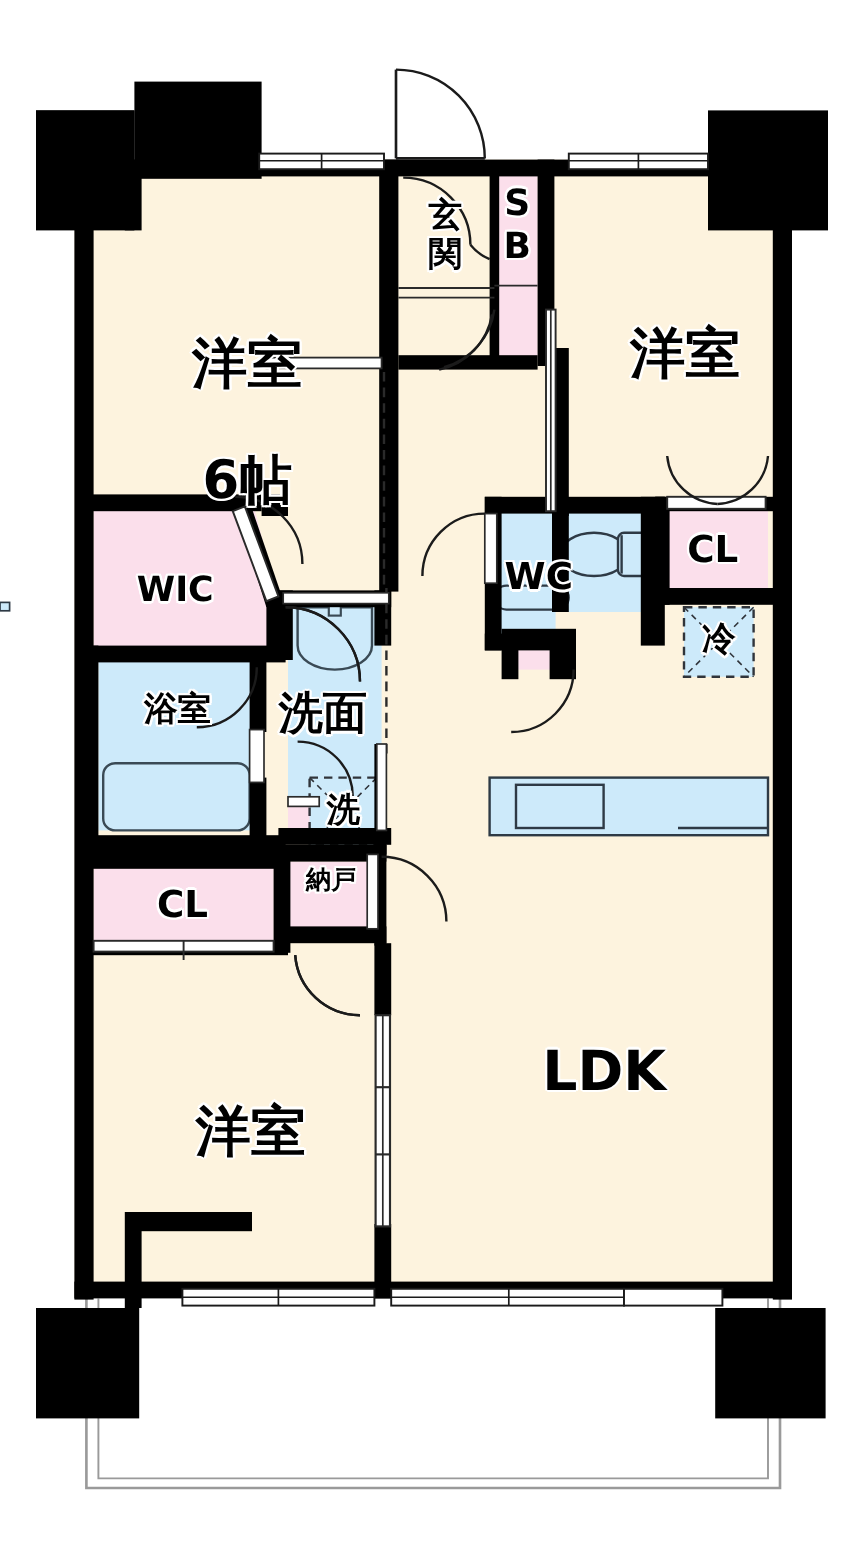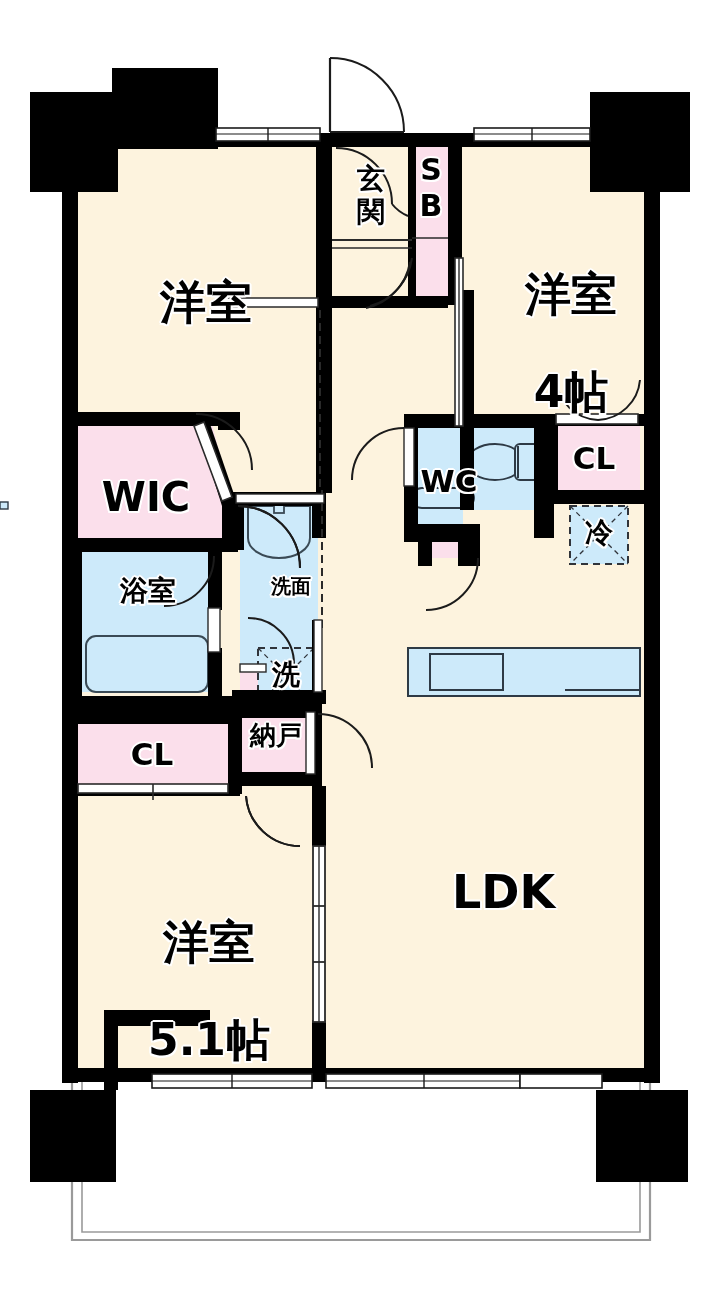--- a/index.html
+++ b/index.html
@@ -252,52 +252,51 @@
     <path d="M246,796 A54,54 0 0 0 300,846"></path>
     <path d="M246,796 A54,54 0 0 0 300,846"></path>
 
     <path d="M214,556 A50,50 0 0 1 164,606" transform="translate(0,0)"></path>
   </g>
 
 </svg>
 
 <div class="lbl" style="left:0;top:230px;width:380px;font-size:46px;">
   <span>洋室</span><br>
+  <span style="font-size:44px">6帖</span>
 </div>
 
 <div class="lbl" style="left:455px;top:222px;width:200px;font-size:46px;">
   <span>洋室</span><br>
-  <span style="font-size:44px">4帖</span>
 </div>
 
 <div class="lbl" style="left:78px;top:870px;width:230px;font-size:46px;">
   <span>洋室</span><br>
-  <span style="font-size:44px">5.1帖</span>
 </div>
 
 <div class="lbl" style="left:350px;top:820px;width:275px;font-size:46px;">
   <span>LDK</span><br>
 </div>
 
 <div class="lbl" style="left:345px;top:162px;width:52px;font-size:28px;line-height:1.18;">玄<br>関</div>
 
 <div class="lbl" style="left:410px;top:152px;width:42px;font-size:30px;line-height:1.2;">S<br>B</div>
 
-<div class="lbl" style="left:86px;top:476px;width:120px;font-size:40px;">WIC</div>
+<div class="lbl" style="left:86px;top:476px;width:120px;font-size:29px;">WIC</div>
 
 <div class="lbl" style="left:90px;top:576px;width:116px;font-size:28px;">浴室</div>
 
-<div class="lbl" style="left:256px;top:576px;width:70px;font-size:20px;">洗面</div>
+<div class="lbl" style="left:232px;top:576px;width:70px;font-size:37px;">洗面</div>
 
 <div class="lbl" style="left:262px;top:660px;width:48px;font-size:28px;">洗</div>
 
 <div class="lbl" style="left:418px;top:442px;width:62px;font-size:31px;margin-top:23px;">WC</div>
 
 <div class="lbl" style="left:562px;top:442px;width:64px;font-size:31px;">CL</div>
 
 <div class="lbl" style="left:576px;top:518px;width:46px;font-size:28px;">冷</div>
 
 <div class="lbl" style="left:120px;top:738px;width:64px;font-size:31px;">CL</div>
 
-<div class="lbl" style="left:242px;top:722px;width:68px;font-size:26px;">納戸</div>
+<div class="lbl" style="left:242px;top:722px;width:68px;font-size:21px;">納戸</div>
 
 
 </div>
 
 </body></html>

